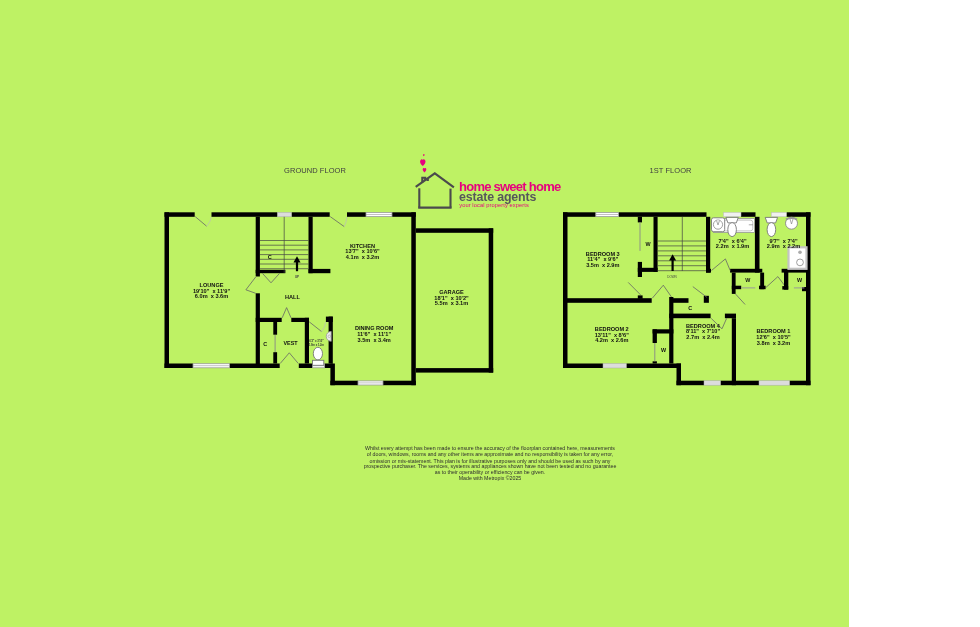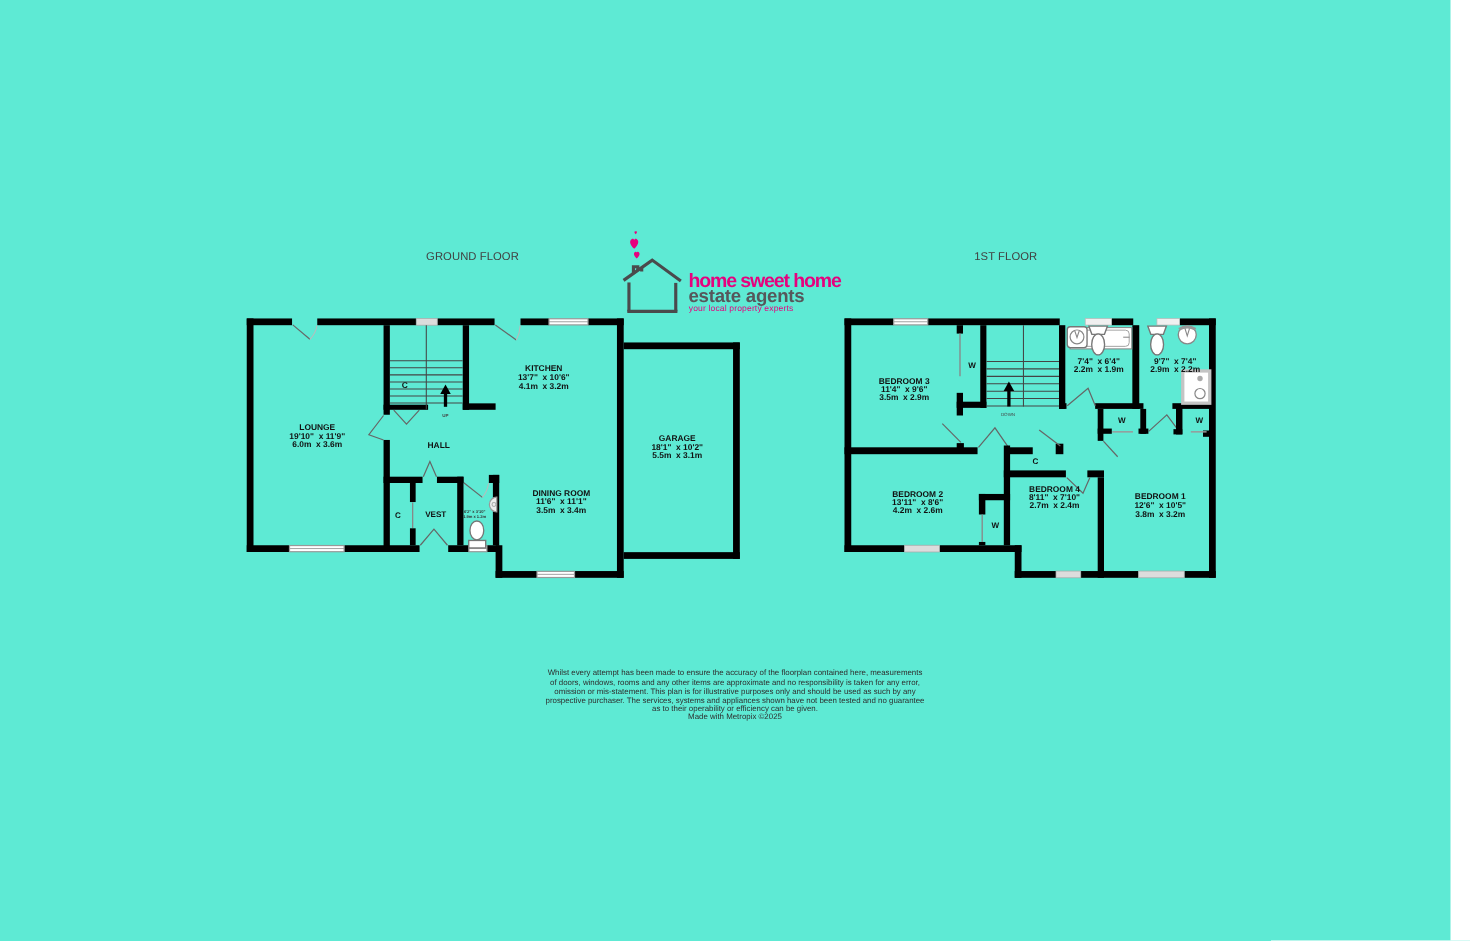--- a/index.html
+++ b/index.html
@@ -1,16 +1,16 @@
 <!DOCTYPE html>
 <html><head>
 <meta charset="utf-8">
 <style>
   html,body{margin:0;padding:0;background:#ffffff;}
-  .page{position:relative;width:967px;height:627px;background:#5eead4;overflow:hidden;}
+  .page{position:relative;width:849px;height:627px;background:#bef264;overflow:hidden;}
   svg{position:absolute;left:0;top:0;}
   text{font-family:"Liberation Sans", sans-serif;}
   .rm{font-weight:bold;fill:#111;font-size:5.6px;text-anchor:middle;}
   .sm{font-weight:bold;fill:#111;font-size:5.4px;text-anchor:middle;}
   .tt{font-weight:bold;fill:#333;font-size:2.7px;text-anchor:middle;}
   .ttl{fill:#414141;font-size:7.5px;text-anchor:middle;letter-spacing:.05px;}
   .disc{fill:#2e2e2e;font-size:5.25px;text-anchor:middle;}
   .thin{stroke:#666;stroke-width:0.8;fill:none;}
   .fx{stroke:#777;stroke-width:0.9;fill:#fff;}
 </style>

